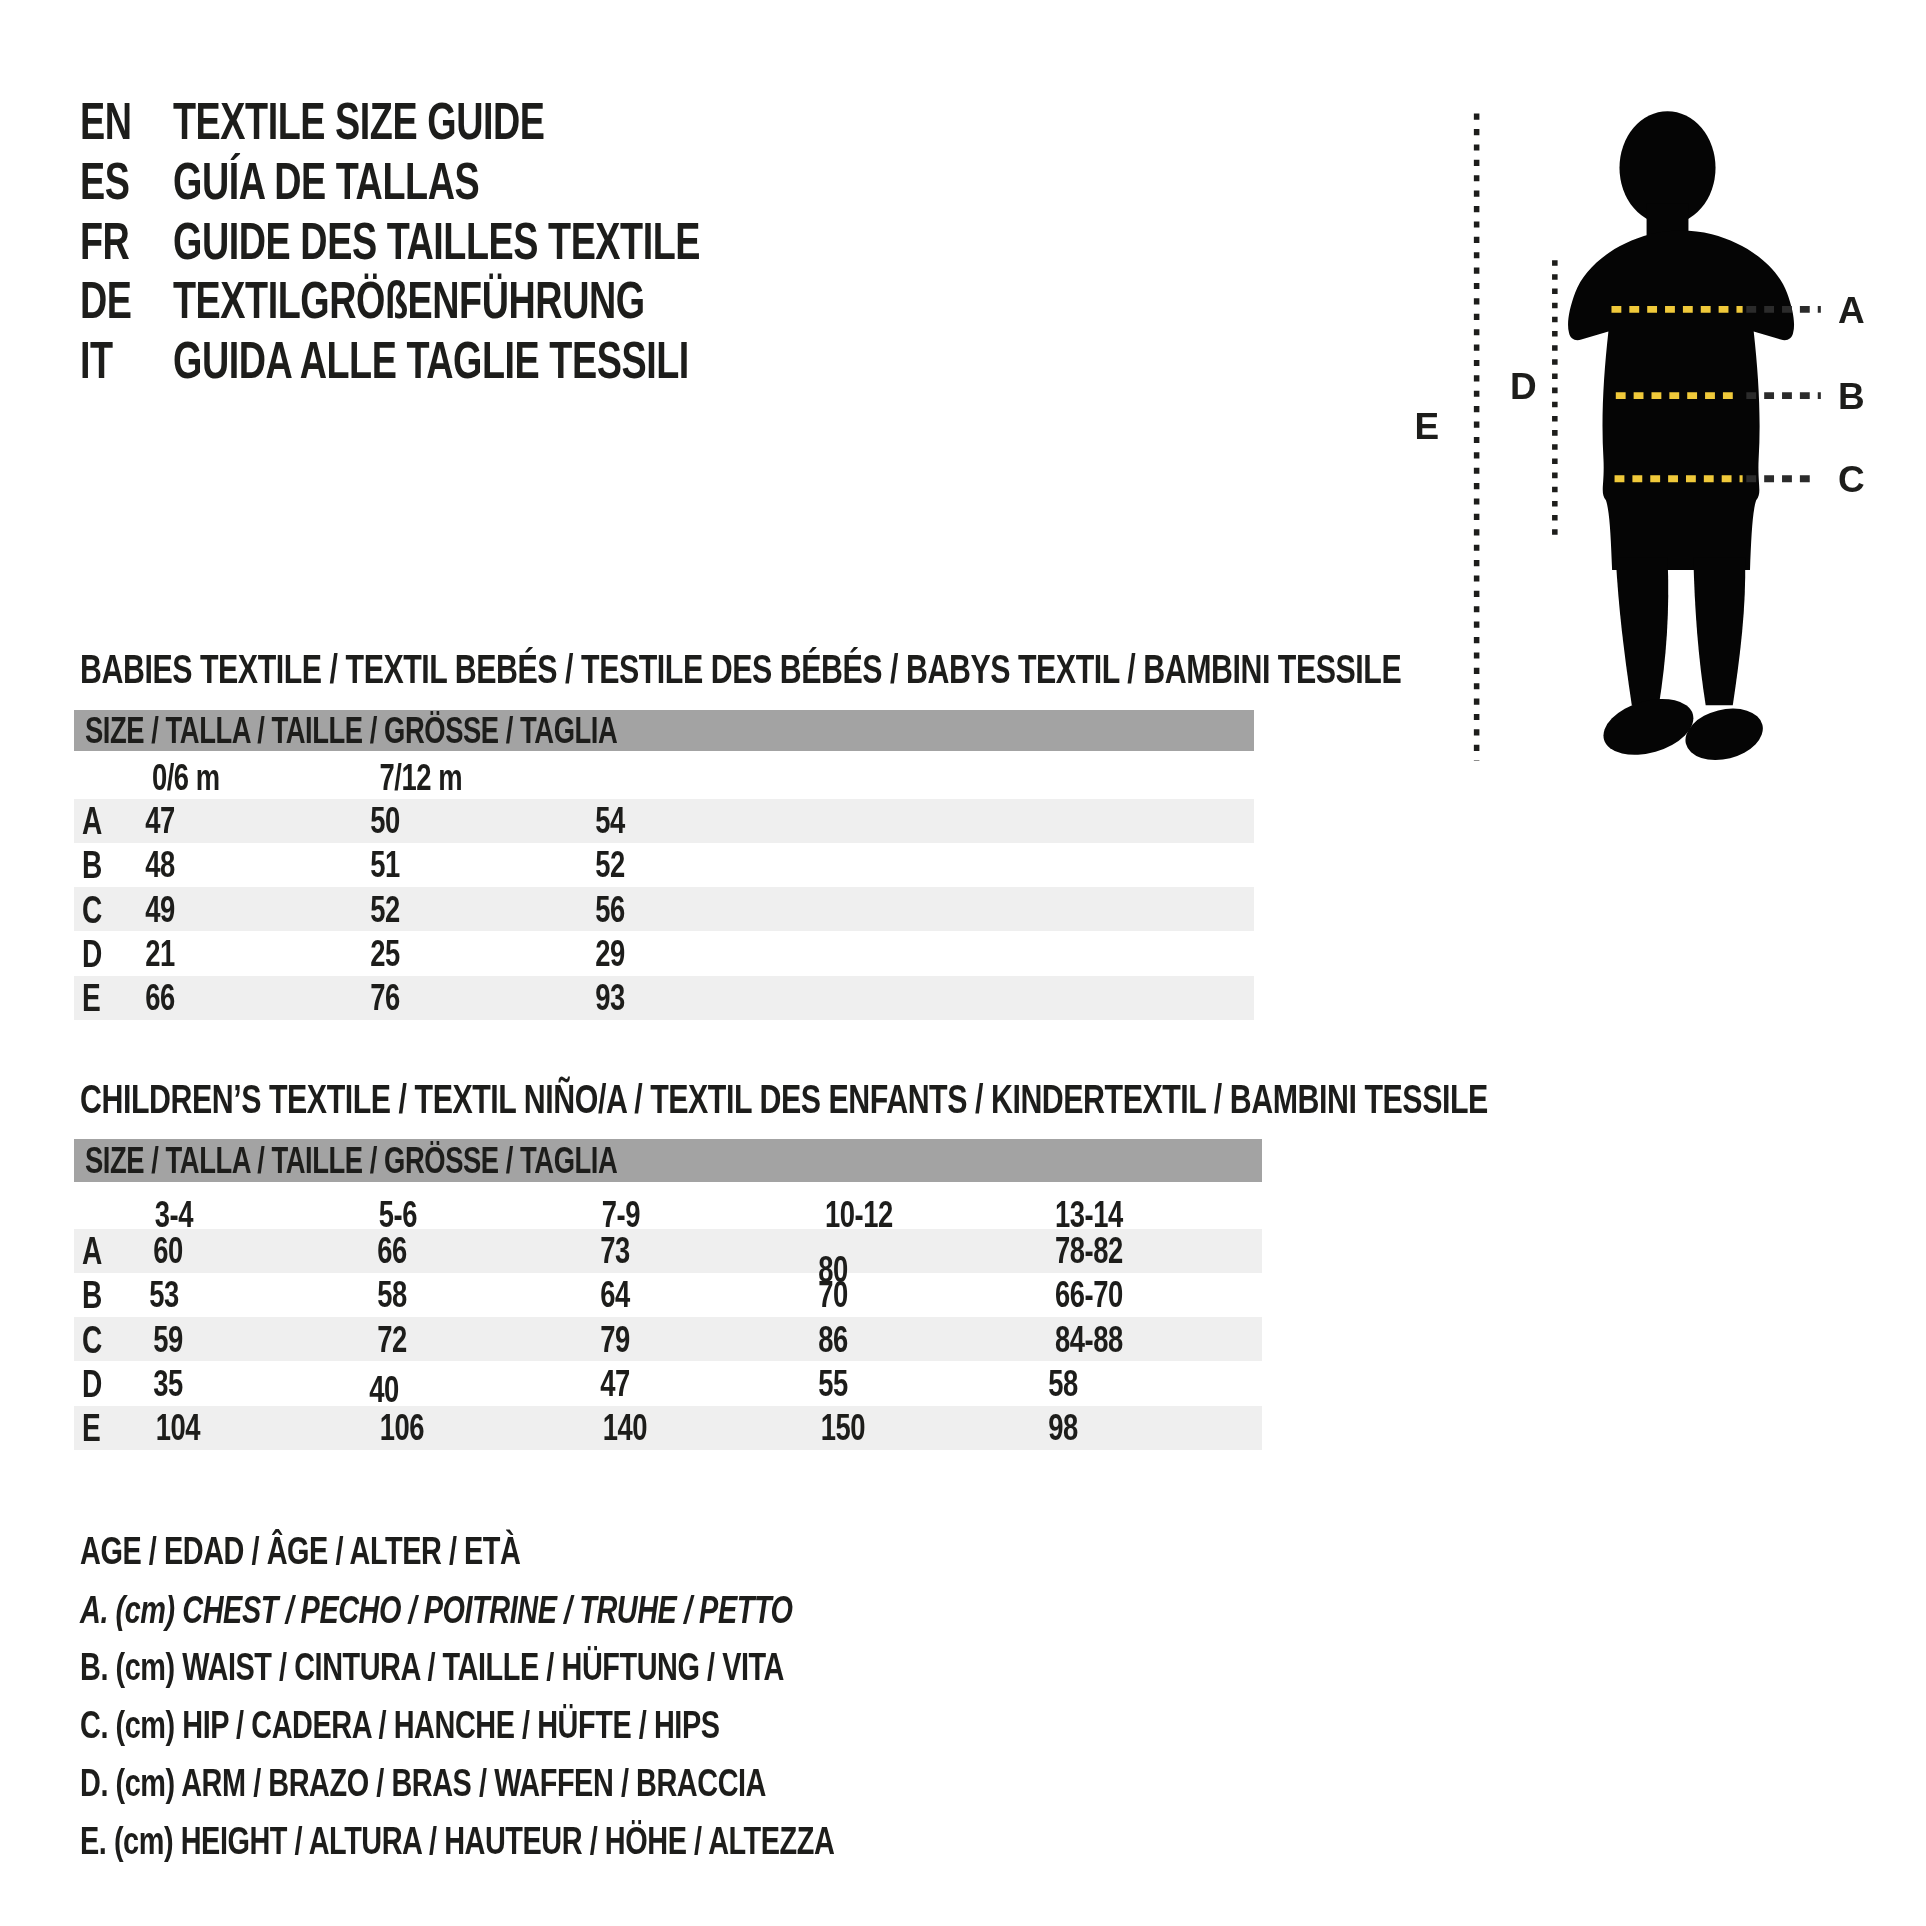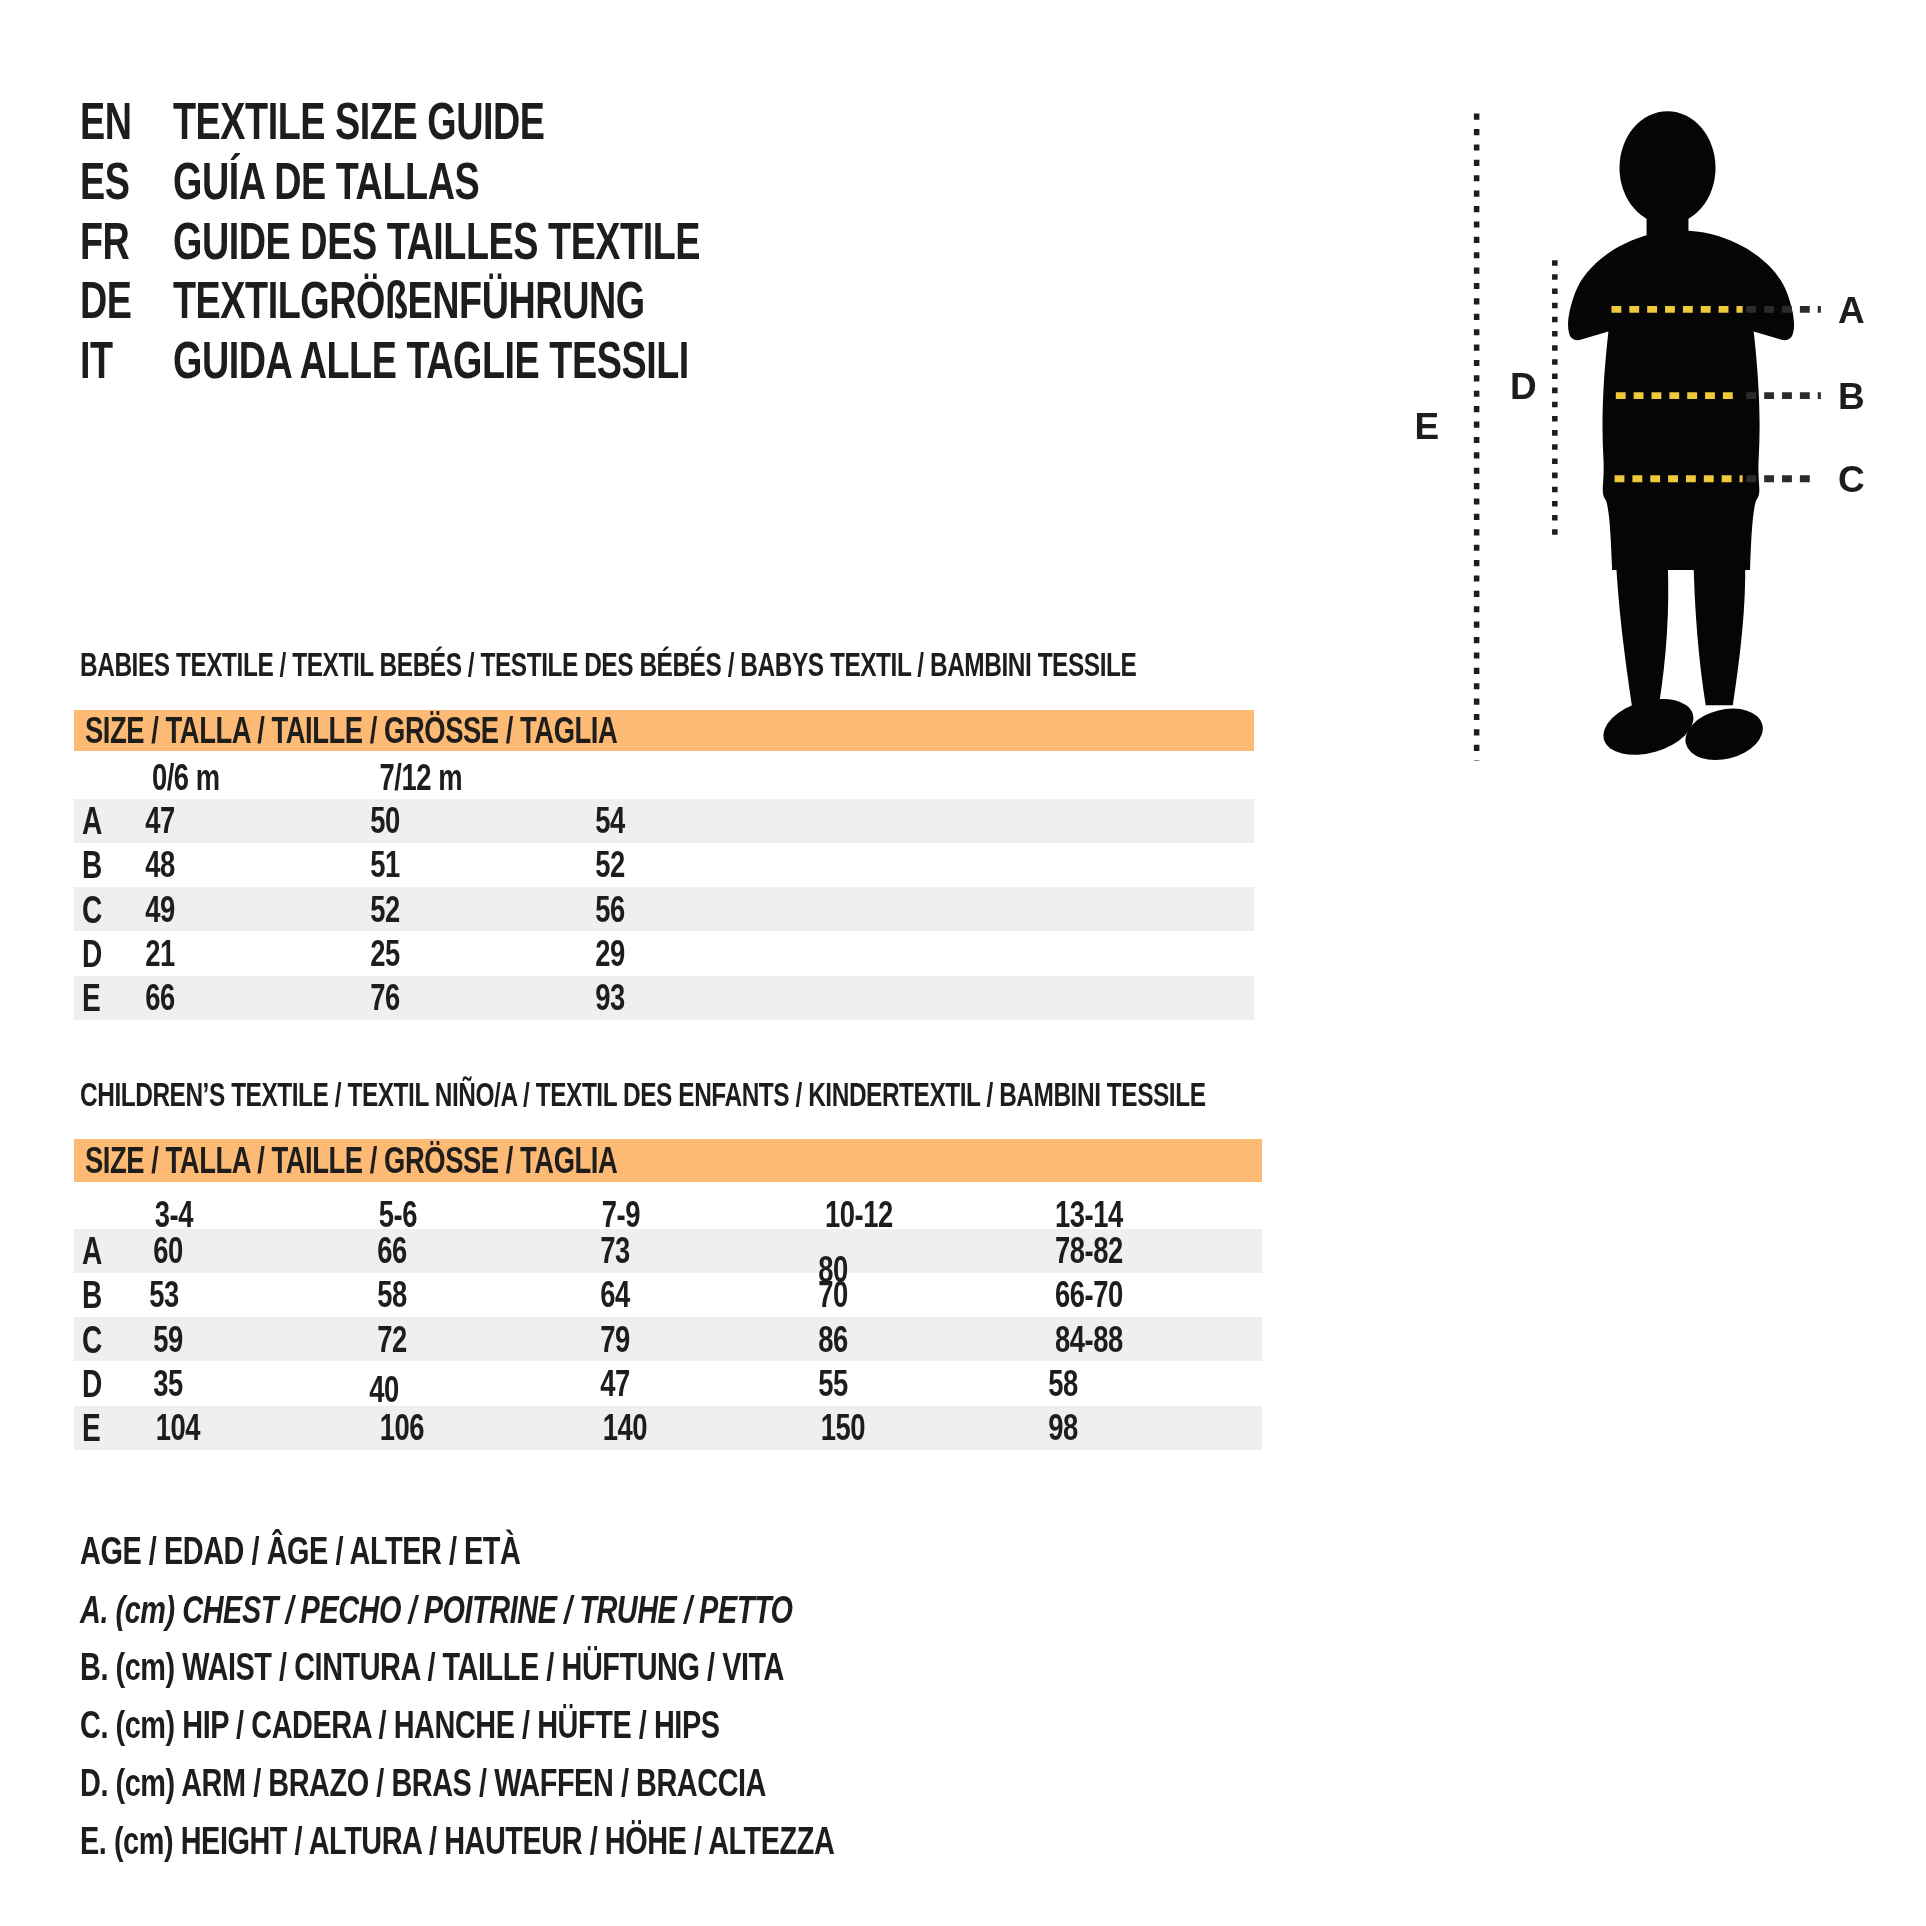--- a/index.html
+++ b/index.html
@@ -11,22 +11,22 @@
     font-family: "Liberation Sans", sans-serif;
     color: #1d1d1b;
   }
   .abs { position: absolute; }
   
   .cx  { display: inline-block; transform: scaleX(0.74); transform-origin: 0 50%; white-space: nowrap; letter-spacing: -0.6px; }
   .cxc { display: inline-block; transform: scaleX(0.74); transform-origin: 50% 50%; white-space: nowrap; letter-spacing: -0.6px; }
   .hdr-line { font-size: 51px; font-weight: 700; line-height: 60px; height: 60px; }
   .hdr-code  { position: absolute; left: 80px; }
   .hdr-title { position: absolute; left: 173px; }
-  .section-heading { font-size: 33px; font-weight: 700; white-space: nowrap; }
-  .sizebar { background: #fdba74; }
+  .section-heading { font-size: 41px; font-weight: 700; white-space: nowrap; }
+  .sizebar { background: #a3a3a3; }
   .sizebar-label { font-size: 37px; font-weight: 700; padding-left: 11px; }
   .colhead, .cellval { font-size: 37px; font-weight: 700; text-align: center; }
   .rowletter { font-size: 38px; font-weight: 700; }
   .stripe { background: #efefef; }
   .legend-line { font-size: 39px; font-weight: 700; line-height: 58px; white-space: nowrap; }
   .cell { position: absolute; width: 185px; text-align: left; }
   svg text { font-family: "Liberation Sans", sans-serif; }
 </style>
 </head>
 <body>

